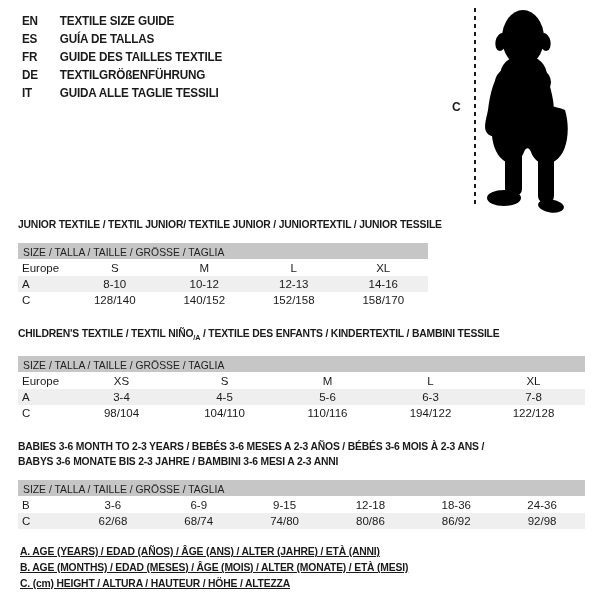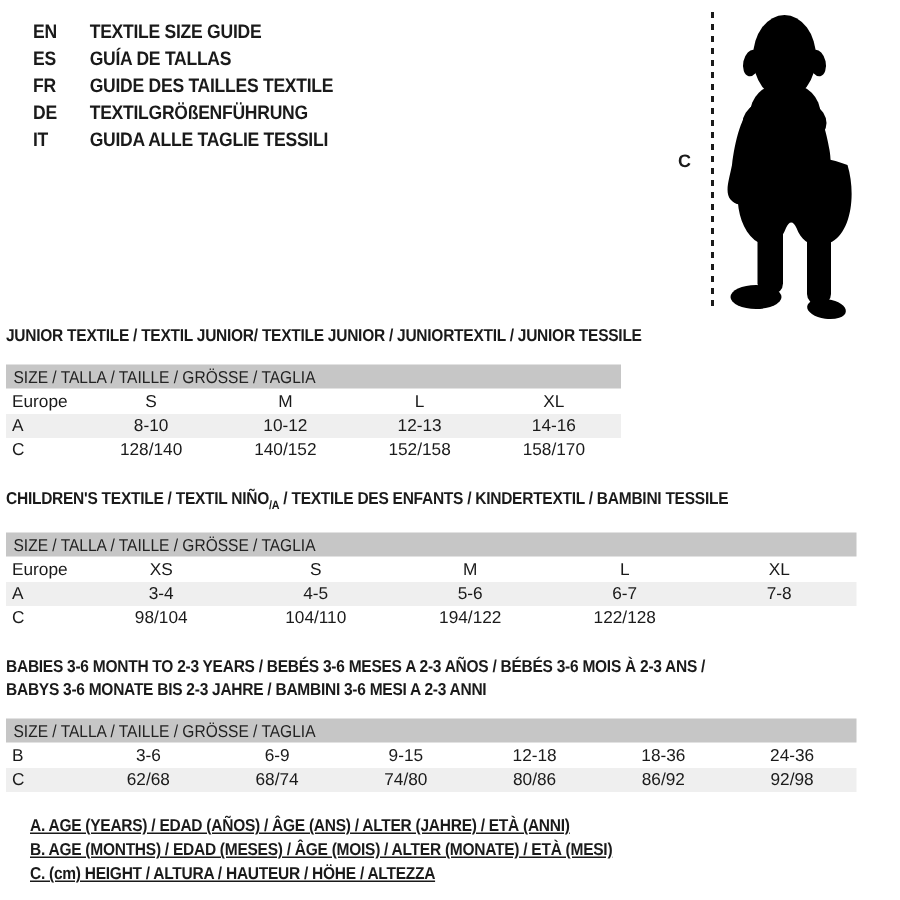--- a/index.html
+++ b/index.html
@@ -22,21 +22,21 @@
   .lang-label{display:inline-block;}
 
   
   #figure-area{position:absolute;left:440px;top:0;width:160px;height:220px;}
   #dash-line{position:absolute;left:34px;top:8px;width:2px;height:198px;
              background:repeating-linear-gradient(to bottom,#1a1a1a 0 4px,transparent 4px 8px);}
   #c-label{position:absolute;left:12px;top:100px;font-weight:bold;font-size:12px;}
   #baby-svg{position:absolute;left:38px;top:0;}
 
   
-  #sections{position:absolute;left:4px;top:217px;width:567px;}
+  #sections{position:absolute;left:18px;top:217px;width:567px;}
   .size-section{margin-top:18px;}
   .size-section:first-child{margin-top:0;}
   .section-title{font-weight:bold;font-size:11.5px;letter-spacing:-0.2px;
                  margin-bottom:11px;white-space:nowrap;
                  transform:scaleX(0.9);transform-origin:left center;}
   .title-line{line-height:15px;}
   .sub{font-size:8px;vertical-align:sub;}
   .size-bar{background:var(--bar-bg);height:16px;line-height:16px;
             padding-left:5px;margin-bottom:1px;overflow:hidden;}
   .size-bar-text{display:inline-block;font-size:11.5px;color:#222;white-space:nowrap;
@@ -139,27 +139,28 @@
           <div class="t-cell">S</div>
           <div class="t-cell">M</div>
           <div class="t-cell">L</div>
           <div class="t-cell">XL</div>
         </div>
         <div class="t-row shaded" style="width: 567px; grid-template-columns: 52px repeat(5, 1fr);">
           <div class="t-label">A</div>
           <div class="t-cell">3-4</div>
           <div class="t-cell">4-5</div>
           <div class="t-cell">5-6</div>
-          <div class="t-cell">6-7</div>
+          <div class="t-cell">6-3</div>
           <div class="t-cell">7-8</div>
         </div>
         <div class="t-row" style="width: 567px; grid-template-columns: 52px repeat(5, 1fr);">
           <div class="t-label">C</div>
           <div class="t-cell">98/104</div>
           <div class="t-cell">104/110</div>
+          <div class="t-cell">110/116</div>
           <div class="t-cell">194/122</div>
           <div class="t-cell">122/128</div>
         </div>
       </section>
       <section class="size-section">
         <div class="section-title">
           <div class="title-line"><span>BABIES 3-6 MONTH TO 2-3 YEARS / BEBÉS 3-6 MESES A 2-3 AÑOS / BÉBÉS 3-6 MOIS À 2-3 ANS /</span></div>
           <div class="title-line"><span>BABYS 3-6 MONATE BIS 2-3 JAHRE / BAMBINI 3-6 MESI A 2-3 ANNI</span></div>
         </div>
         <div class="size-bar" style="width: 567px;"><span class="size-bar-text">SIZE / TALLA / TAILLE / GRÖSSE / TAGLIA</span></div>

